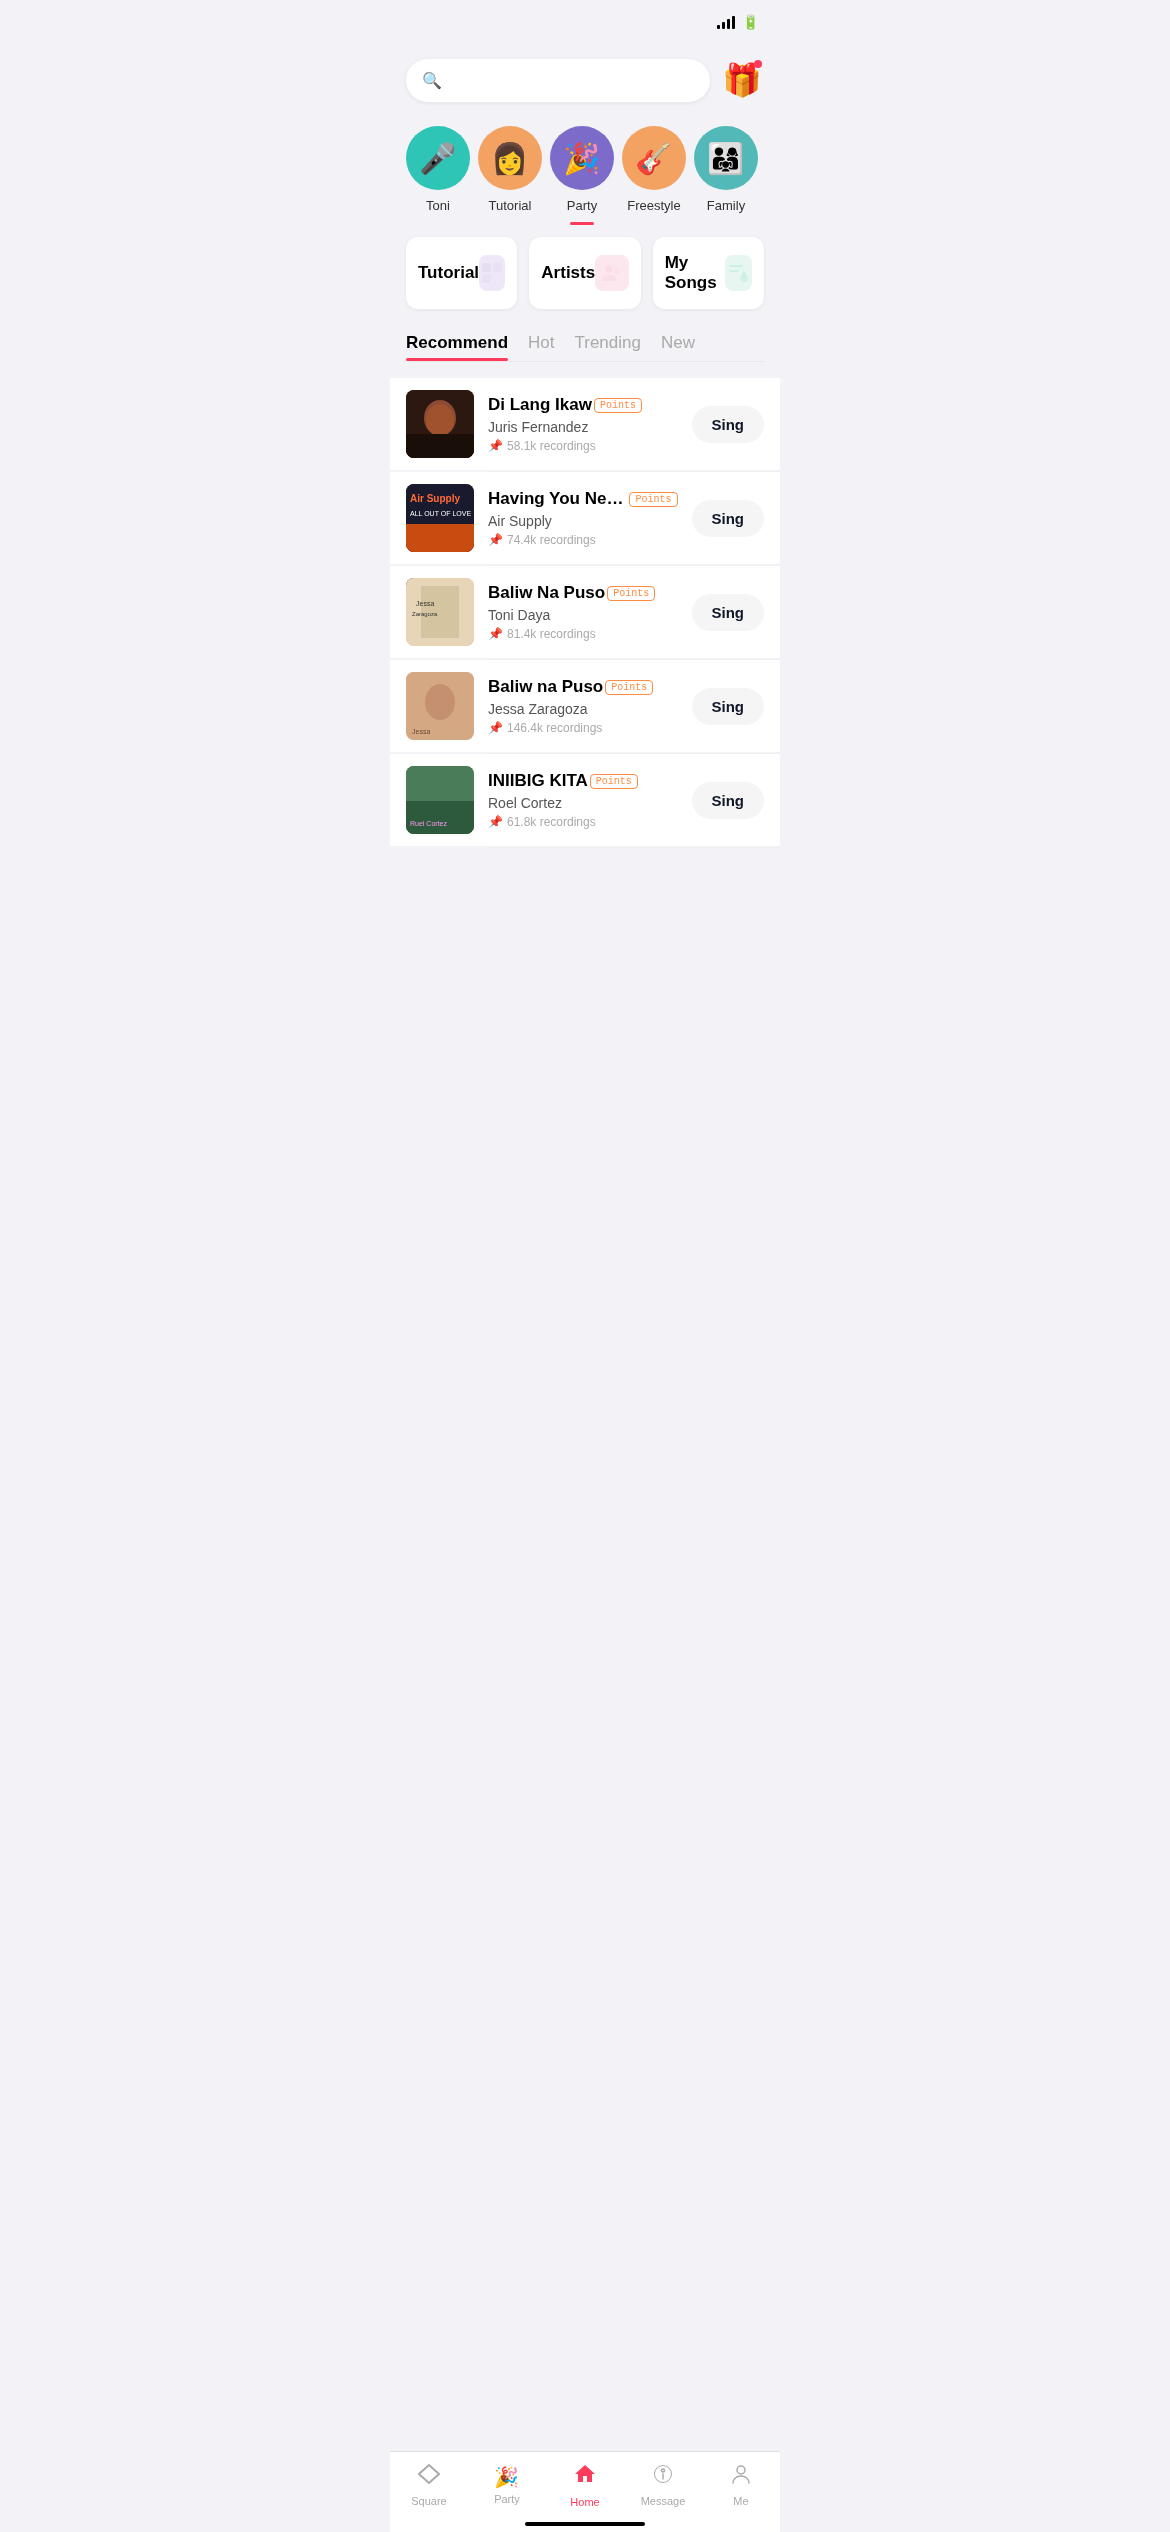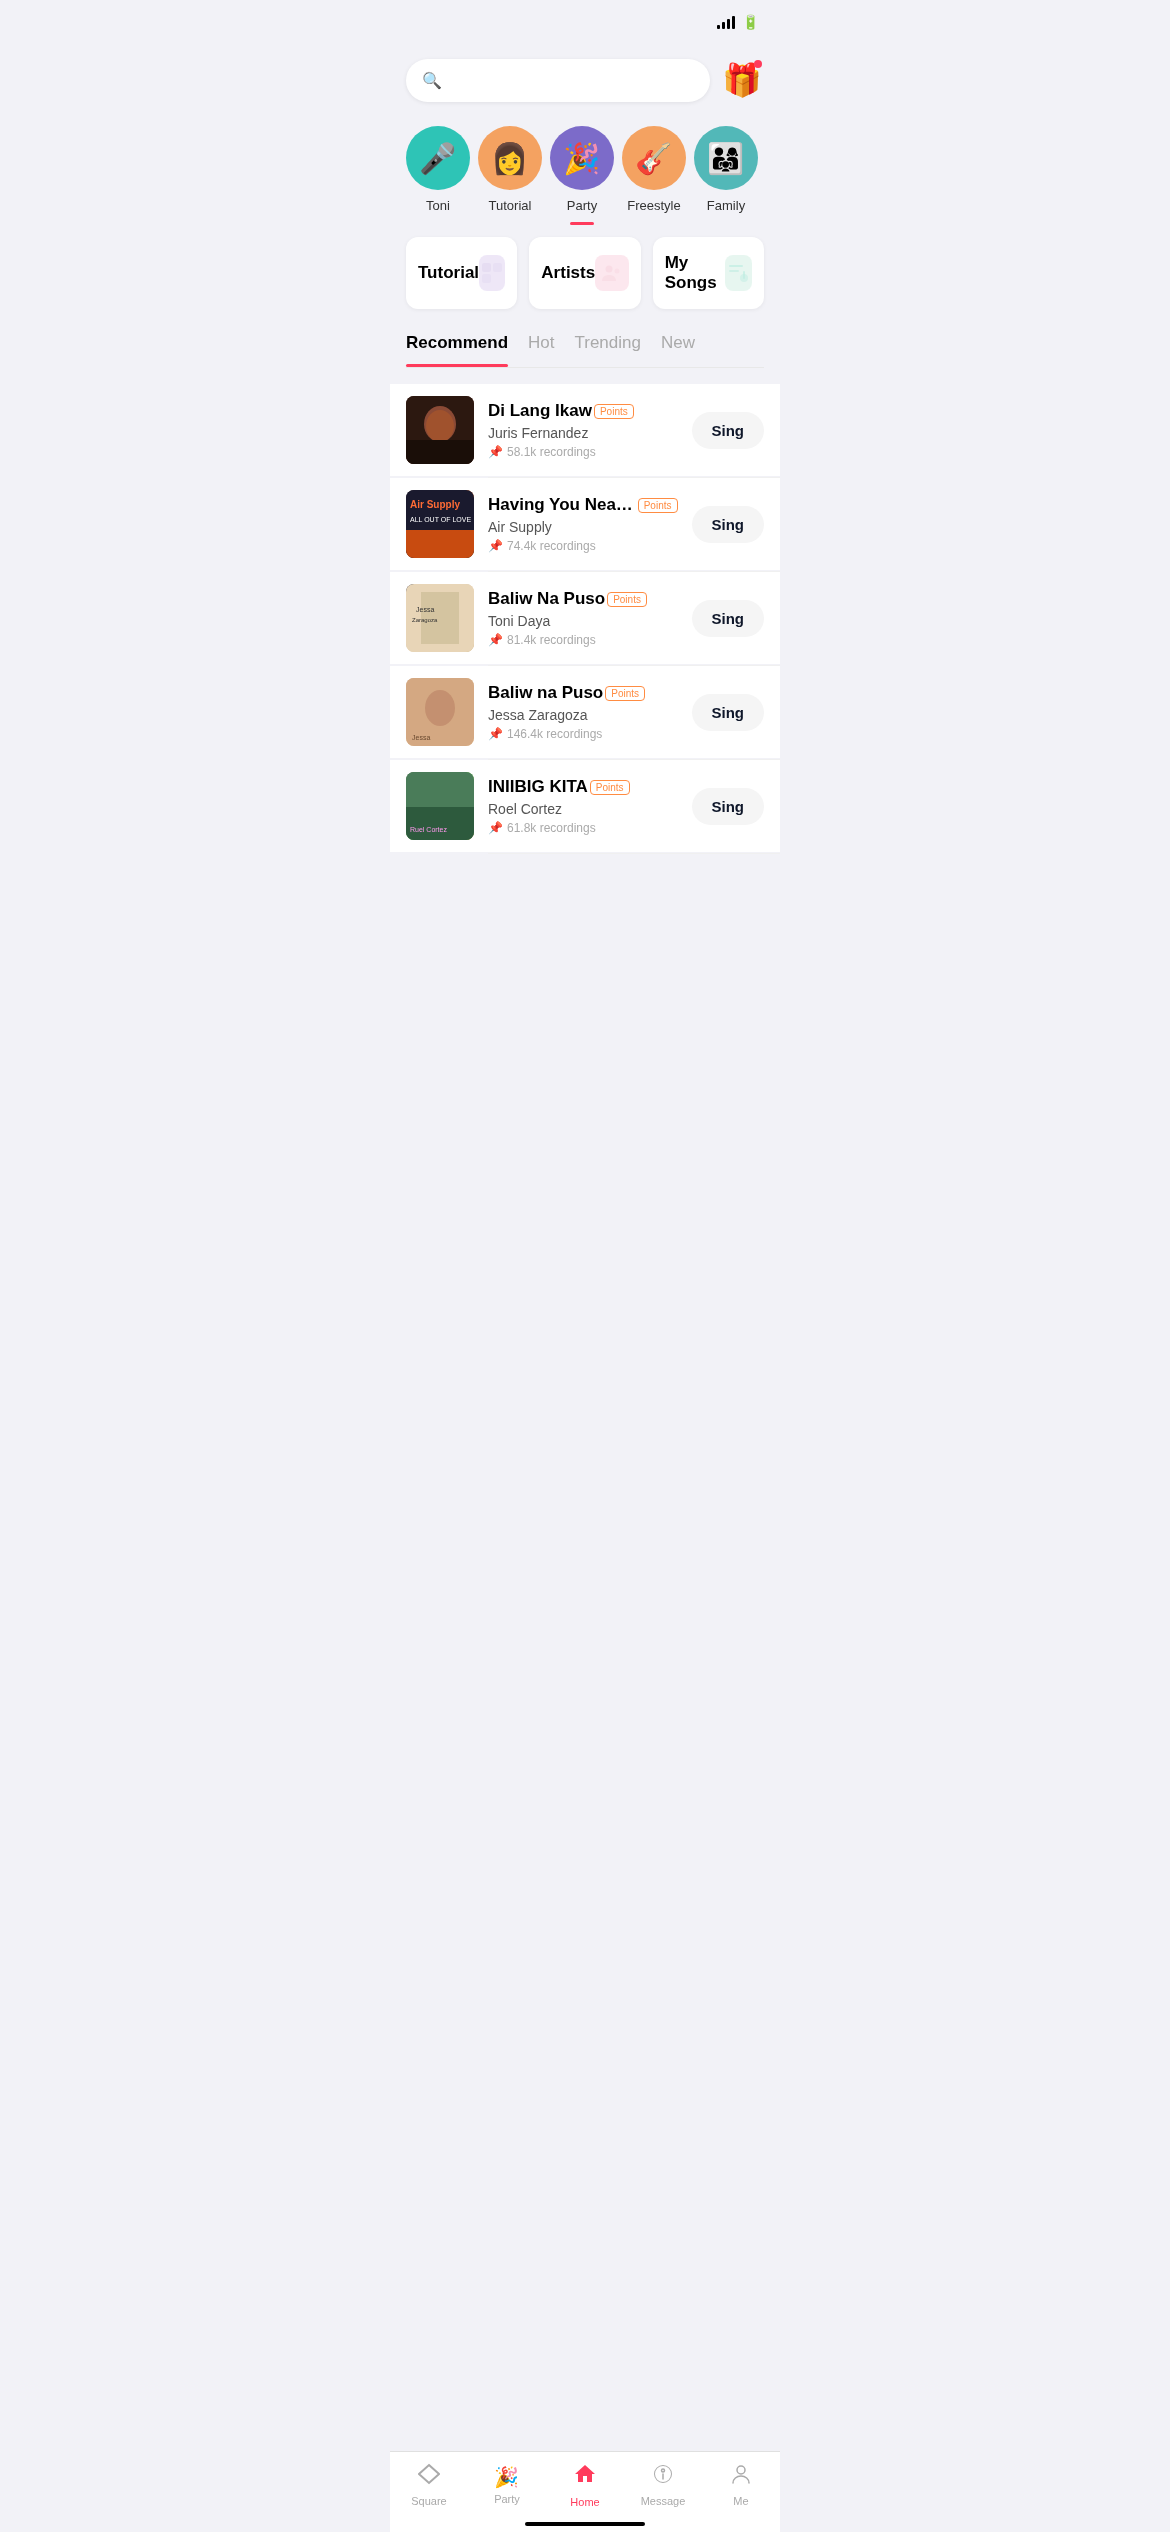--- a/index.html
+++ b/index.html
@@ -191,21 +191,21 @@
 
     
     .recommend-tabs {
       display: flex;
       padding: 8px 16px 0;
       gap: 20px;
     }
     .rec-tab {
       font-size: 17px;
       color: #aaa;
-      padding-bottom: 14px;
+      padding-bottom: 8px;
       cursor: pointer;
       position: relative;
     }
     .rec-tab.active {
       color: #000;
       font-weight: 700;
     }
     .rec-tab.active::after {
       content: '';
       position: absolute;
@@ -261,20 +261,21 @@
       text-overflow: ellipsis;
     }
     .points-badge {
       border: 1.5px solid #ff8c42;
       color: #ff8c42;
       font-size: 10px;
       padding: 1px 5px;
       border-radius: 4px;
       white-space: nowrap;
       flex-shrink: 0;
+      font-family: Liberation Mono, monospace;
     }
     .song-artist {
       font-size: 14px;
       color: #555;
       margin-bottom: 4px;
     }
     .song-recordings {
       font-size: 12px;
       color: #aaa;
       display: flex;

